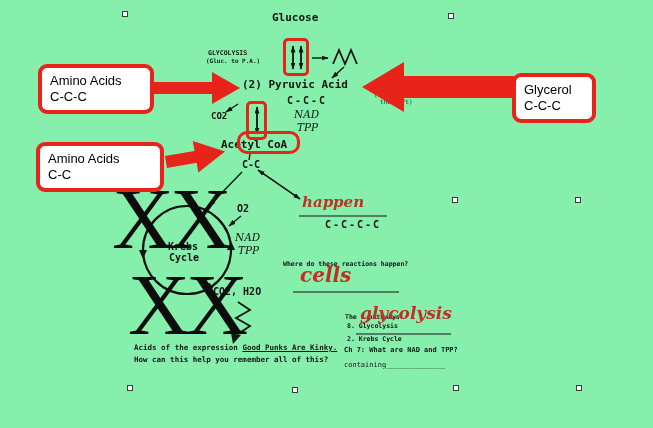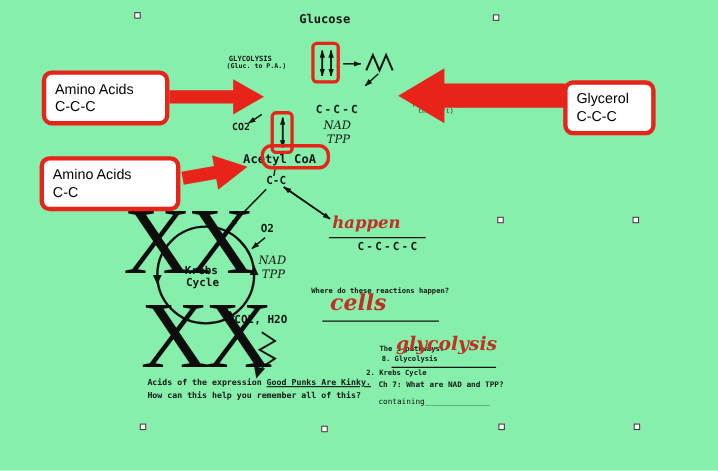--- a/index.html
+++ b/index.html
@@ -84,39 +84,40 @@
     <g stroke="#141414" stroke-width="1.1">
       <line x1="299" y1="216" x2="387" y2="216"></line>
       <line x1="293" y1="292" x2="399" y2="292"></line>
       <line x1="356" y1="334" x2="451" y2="334"></line>
     </g>
   </svg>
 
   <div class="t mono z2" style="left:272px;top:12px;font-size:11px">Glucose</div>
   <div class="t mono z2" style="left:208px;top:50px;font-size:6.5px">GLYCOLYSIS</div>
   <div class="t mono z2" style="left:206px;top:58px;font-size:6px">(Gluc. to P.A.)</div>
+  <div class="t mono z2" style="left:242px;top:79px;font-size:11px">(2) Pyruvic Acid</div>
   <div class="t mono z2" style="left:287px;top:96px;font-size:10px;letter-spacing:2px">C-C-C</div>
   <div class="t monor z2" style="left:374px;top:92px;font-size:6px">(the same happens as on</div>
   <div class="t monor z2" style="left:380px;top:99px;font-size:6px">the left)</div>
   <div class="t mono z2" style="left:211px;top:112px;font-size:9px">CO2</div>
   <div class="t hand-black z2" style="left:294px;top:109px;font-size:10.5px">NAD</div>
   <div class="t hand-black z2" style="left:297px;top:122px;font-size:10.5px">TPP</div>
   <div class="t mono z2" style="left:221px;top:139px;font-size:11px">Acetyl CoA</div>
   <div class="t mono z2" style="left:242px;top:160px;font-size:10px">C-C</div>
   <div class="t mono z2" style="left:325px;top:220px;font-size:10px;letter-spacing:2px">C-C-C-C</div>
   <div class="t mono z2" style="left:237px;top:204px;font-size:10px">O2</div>
   <div class="t hand-black z2" style="left:235px;top:232px;font-size:10.5px">NAD</div>
   <div class="t hand-black z2" style="left:238px;top:245px;font-size:10.5px">TPP</div>
   <div class="t mono z2" style="left:213px;top:287px;font-size:10px">CO2, H2O</div>
   <div class="t mono z2" style="left:168px;top:242px;font-size:10px">Krebs</div>
   <div class="t mono z2" style="left:169px;top:253px;font-size:10px">Cycle</div>
   <div class="t mono z2" style="left:283px;top:261px;font-size:6.5px">Where do these reactions happen?</div>
   <div class="t mono z2" style="left:345px;top:314px;font-size:6.5px">The 3 pathways:</div>
   <div class="t mono z2" style="left:347px;top:323px;font-size:6.5px">8. Glycolysis</div>
-  <div class="t mono z2" style="left:333px;top:336px;font-size:6.5px">2. Krebs Cycle</div>
+  <div class="t mono z2" style="left:347px;top:336px;font-size:6.5px">2. Krebs Cycle</div>
   <div class="t mono z2" style="left:344px;top:347px;font-size:7px">Ch 7: What are NAD and TPP?</div>
   <div class="t monor z2" style="left:344px;top:362px;font-size:7px;color:#141414">containing______________</div>
 
   <div class="t mono z2" style="left:134px;top:344px;font-size:7.5px"><span>Acids of the expression </span><span style="text-decoration:underline">Good Punks Are Kinky.</span></div>
   <div class="t mono z2" style="left:134px;top:356px;font-size:7.5px">How can this help you remember all of this?</div>
 
   <div class="xx z3" style="left:112px;top:176px">XX</div>
   <div class="xx z3" style="left:128px;top:262px">XX</div>
 
   <svg class="layer" width="653" height="428" style="z-index:4">

